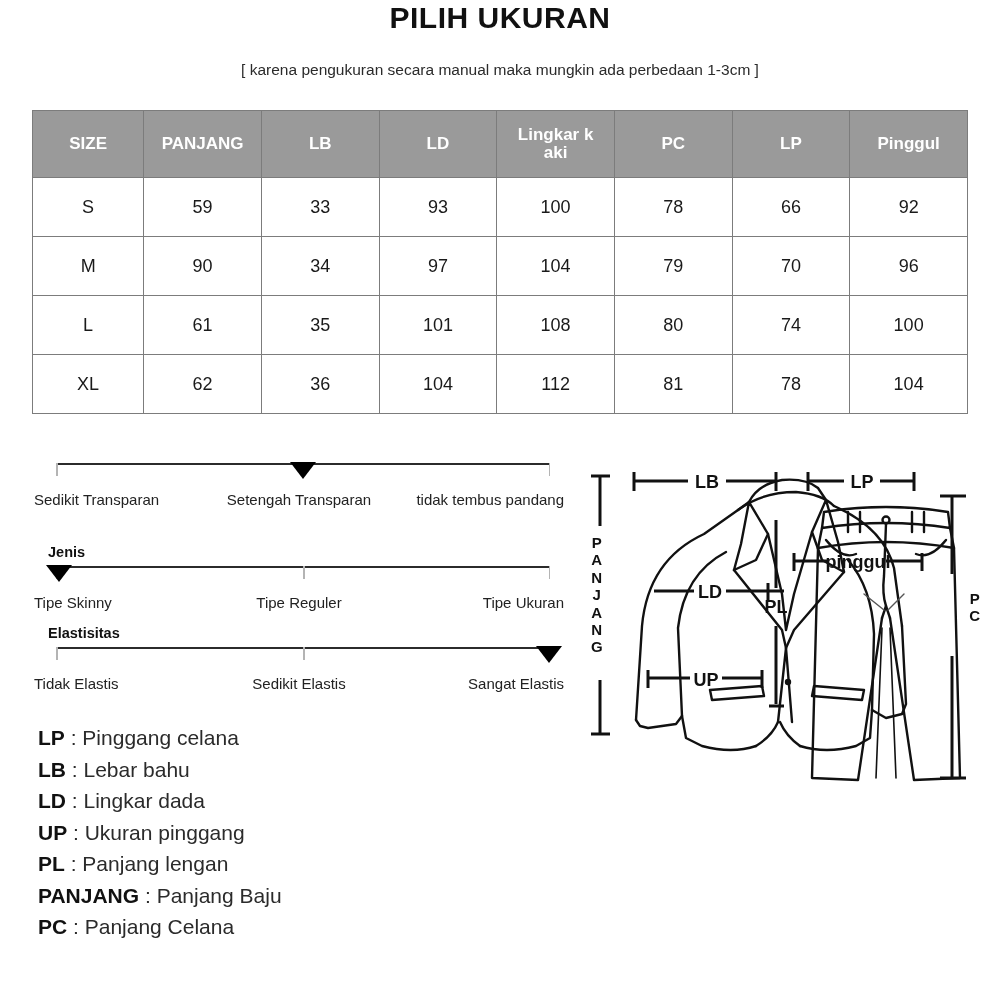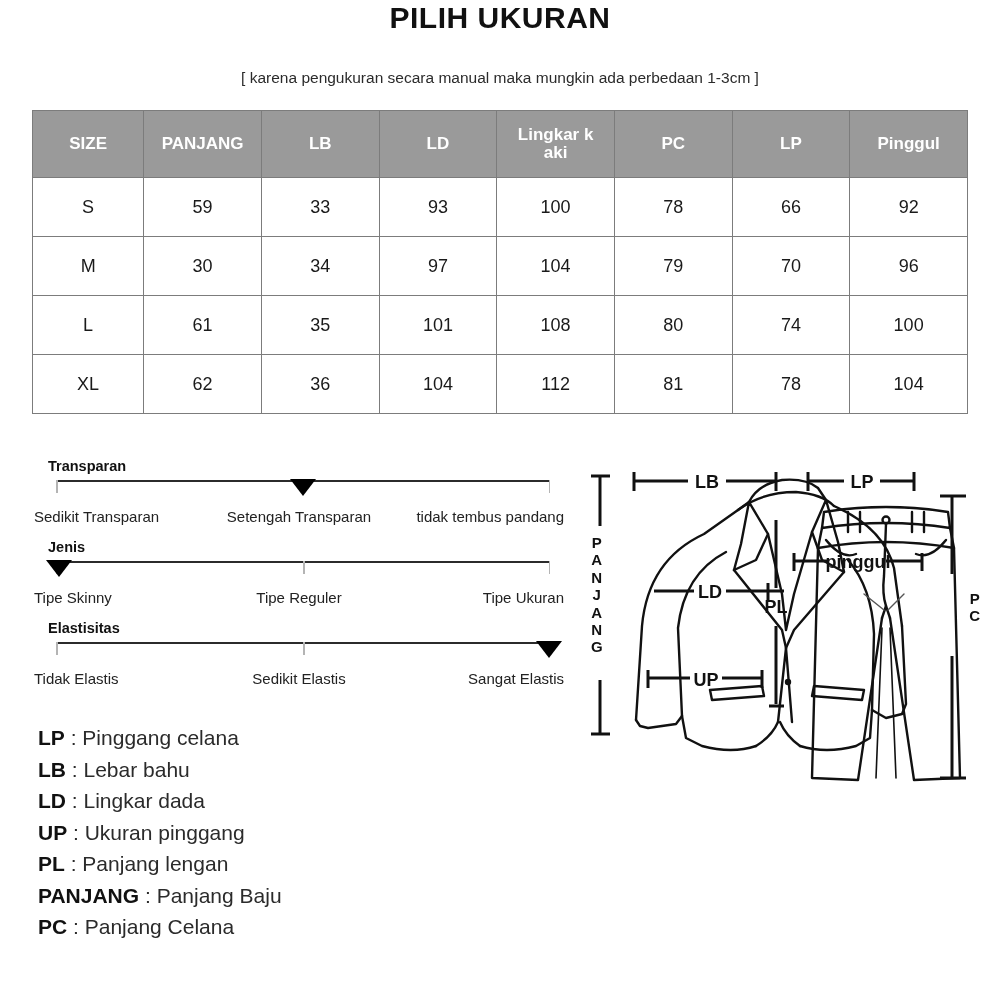--- a/index.html
+++ b/index.html
@@ -23,21 +23,21 @@
     font-weight: bold;
     letter-spacing: 0.5px;
     margin: 0;
     padding-top: 1px;
     color: #111111;
   }
   #page-subtitle {
     text-align: center;
     font-size: 15.5px;
     color: #2b2b2b;
-    margin: 8px;
+    margin: 0;
     padding-top: 26px;
   }
 
   
   #size-table-wrap {
     position: absolute;
     left: 32px;
     top: 110px;
     width: 936px;
   }
@@ -219,21 +219,21 @@
         <td>59</td>
         <td>33</td>
         <td>93</td>
         <td>100</td>
         <td>78</td>
         <td>66</td>
         <td>92</td>
       </tr>
       <tr>
         <td>M</td>
-        <td>30</td>
+        <td>90</td>
         <td>34</td>
         <td>97</td>
         <td>104</td>
         <td>79</td>
         <td>70</td>
         <td>96</td>
       </tr>
       <tr>
         <td>L</td>
         <td>61</td>
@@ -254,21 +254,20 @@
         <td>78</td>
         <td>104</td>
       </tr>
     </tbody>
   </table>
 </div>
 
 <div id="sliders">
 
   <div class="slider-group">
-    <div class="slider-title">Transparan</div>
     <div class="slider-track">
       <div class="slider-line"></div>
       <div class="slider-tick t-left"></div>
       <div class="slider-tick t-mid"></div>
       <div class="slider-tick t-right"></div>
       <div class="slider-marker pos-center"></div>
     </div>
     <div class="slider-labels">
       <span class="lb-left">Sedikit Transparan</span>
       <span class="lb-mid">Setengah Transparan</span>

